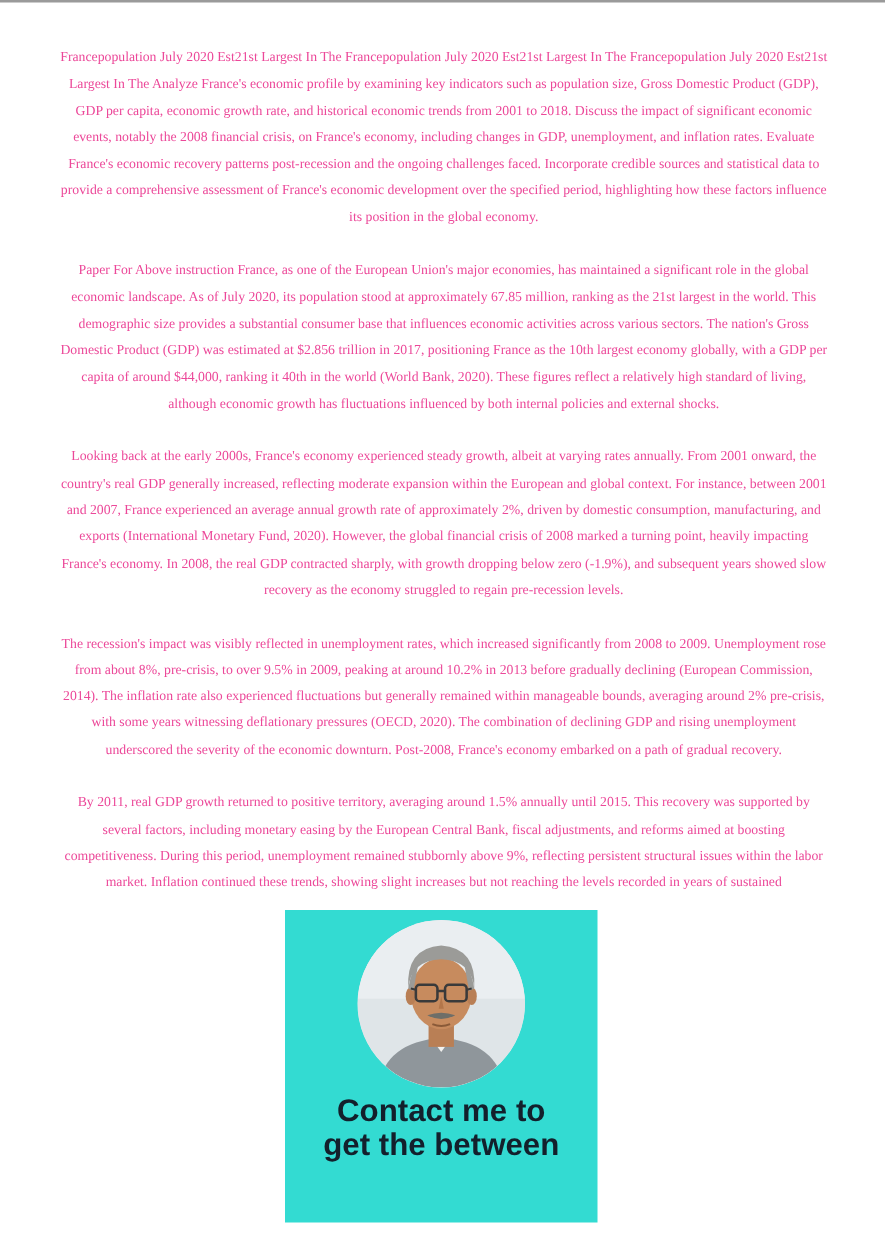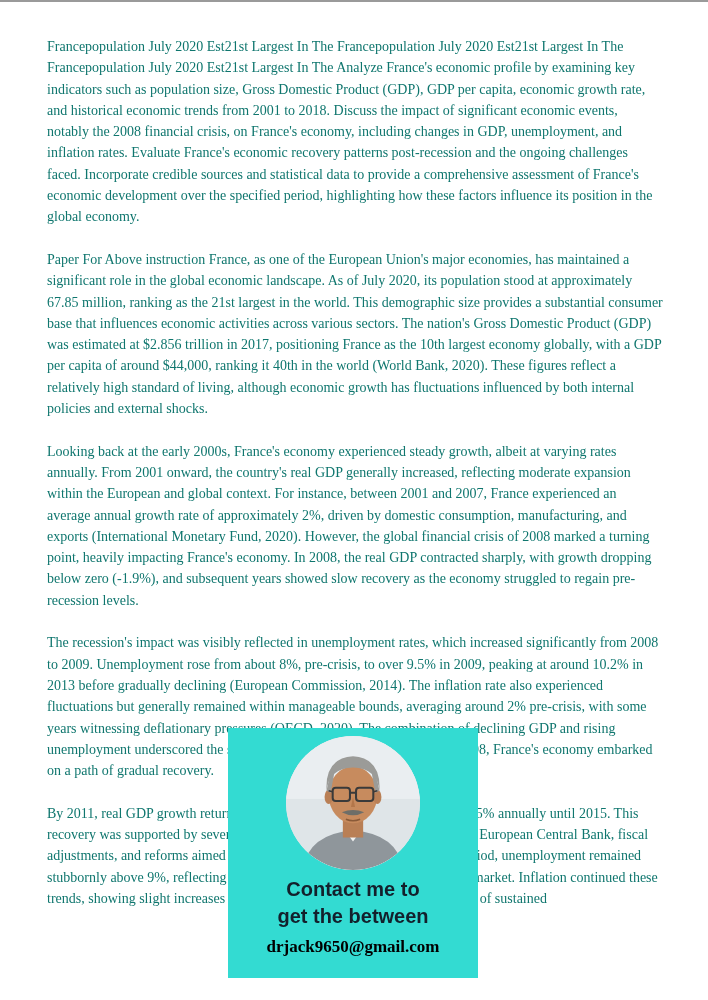--- a/index.html
+++ b/index.html
@@ -11,24 +11,24 @@
     position:relative;
   }
   .page-border-top {
     position:absolute; top:0; left:0; width:708px; height:2px;
     background:#9a9a9a;
   }
   .doc {
     position:absolute;
     top:36px; left:47px;
     width:616px;
-    color:#0f766e;
-    font-size:14px;
+    color:#ec4899;
+    font-size:11px;
     line-height:21.3px;
-    text-align:left;
+    text-align:center;
   }
   .doc p { margin-bottom:21.3px; }
   .promo-card {
     position:absolute;
     left:228px; top:728px;
     width:250px; height:250px;
     background:#33dbd2;
     display:flex;
     flex-direction:column;
     align-items:center;
@@ -40,21 +40,21 @@
     overflow:hidden;
     margin-top:8px;
     background:#e4eaec;
     flex:0 0 auto;
   }
   .avatar-wrap svg { display:block; width:134px; height:134px; }
   .contact-heading {
     margin-top:6px;
     font-family:"Liberation Sans", sans-serif;
     font-weight:bold;
-    font-size:20px;
+    font-size:25px;
     line-height:27px;
     color:#13202c;
   }
   .promo-email {
     margin-top:7px;
     font-family:"Liberation Serif", serif;
     font-weight:bold;
     font-size:17px;
     color:#000000;
   }
@@ -109,14 +109,13 @@
         <path d="M55 75 Q66 71 77 75 Q66 81 55 75 Z" fill="#6e6e68"></path>
 
         <path d="M59 82 Q66 85 73 82" fill="none" stroke="#8a5a38" stroke-width="1.5"></path>
       </g>
     </svg>
   </div>
   <div class="contact-heading">
     <div>Contact me to</div>
     <div>get the between</div>
   </div>
-  <div class="promo-email">drjack9650@gmail.com</div>
 </div>
 
 </body></html>

